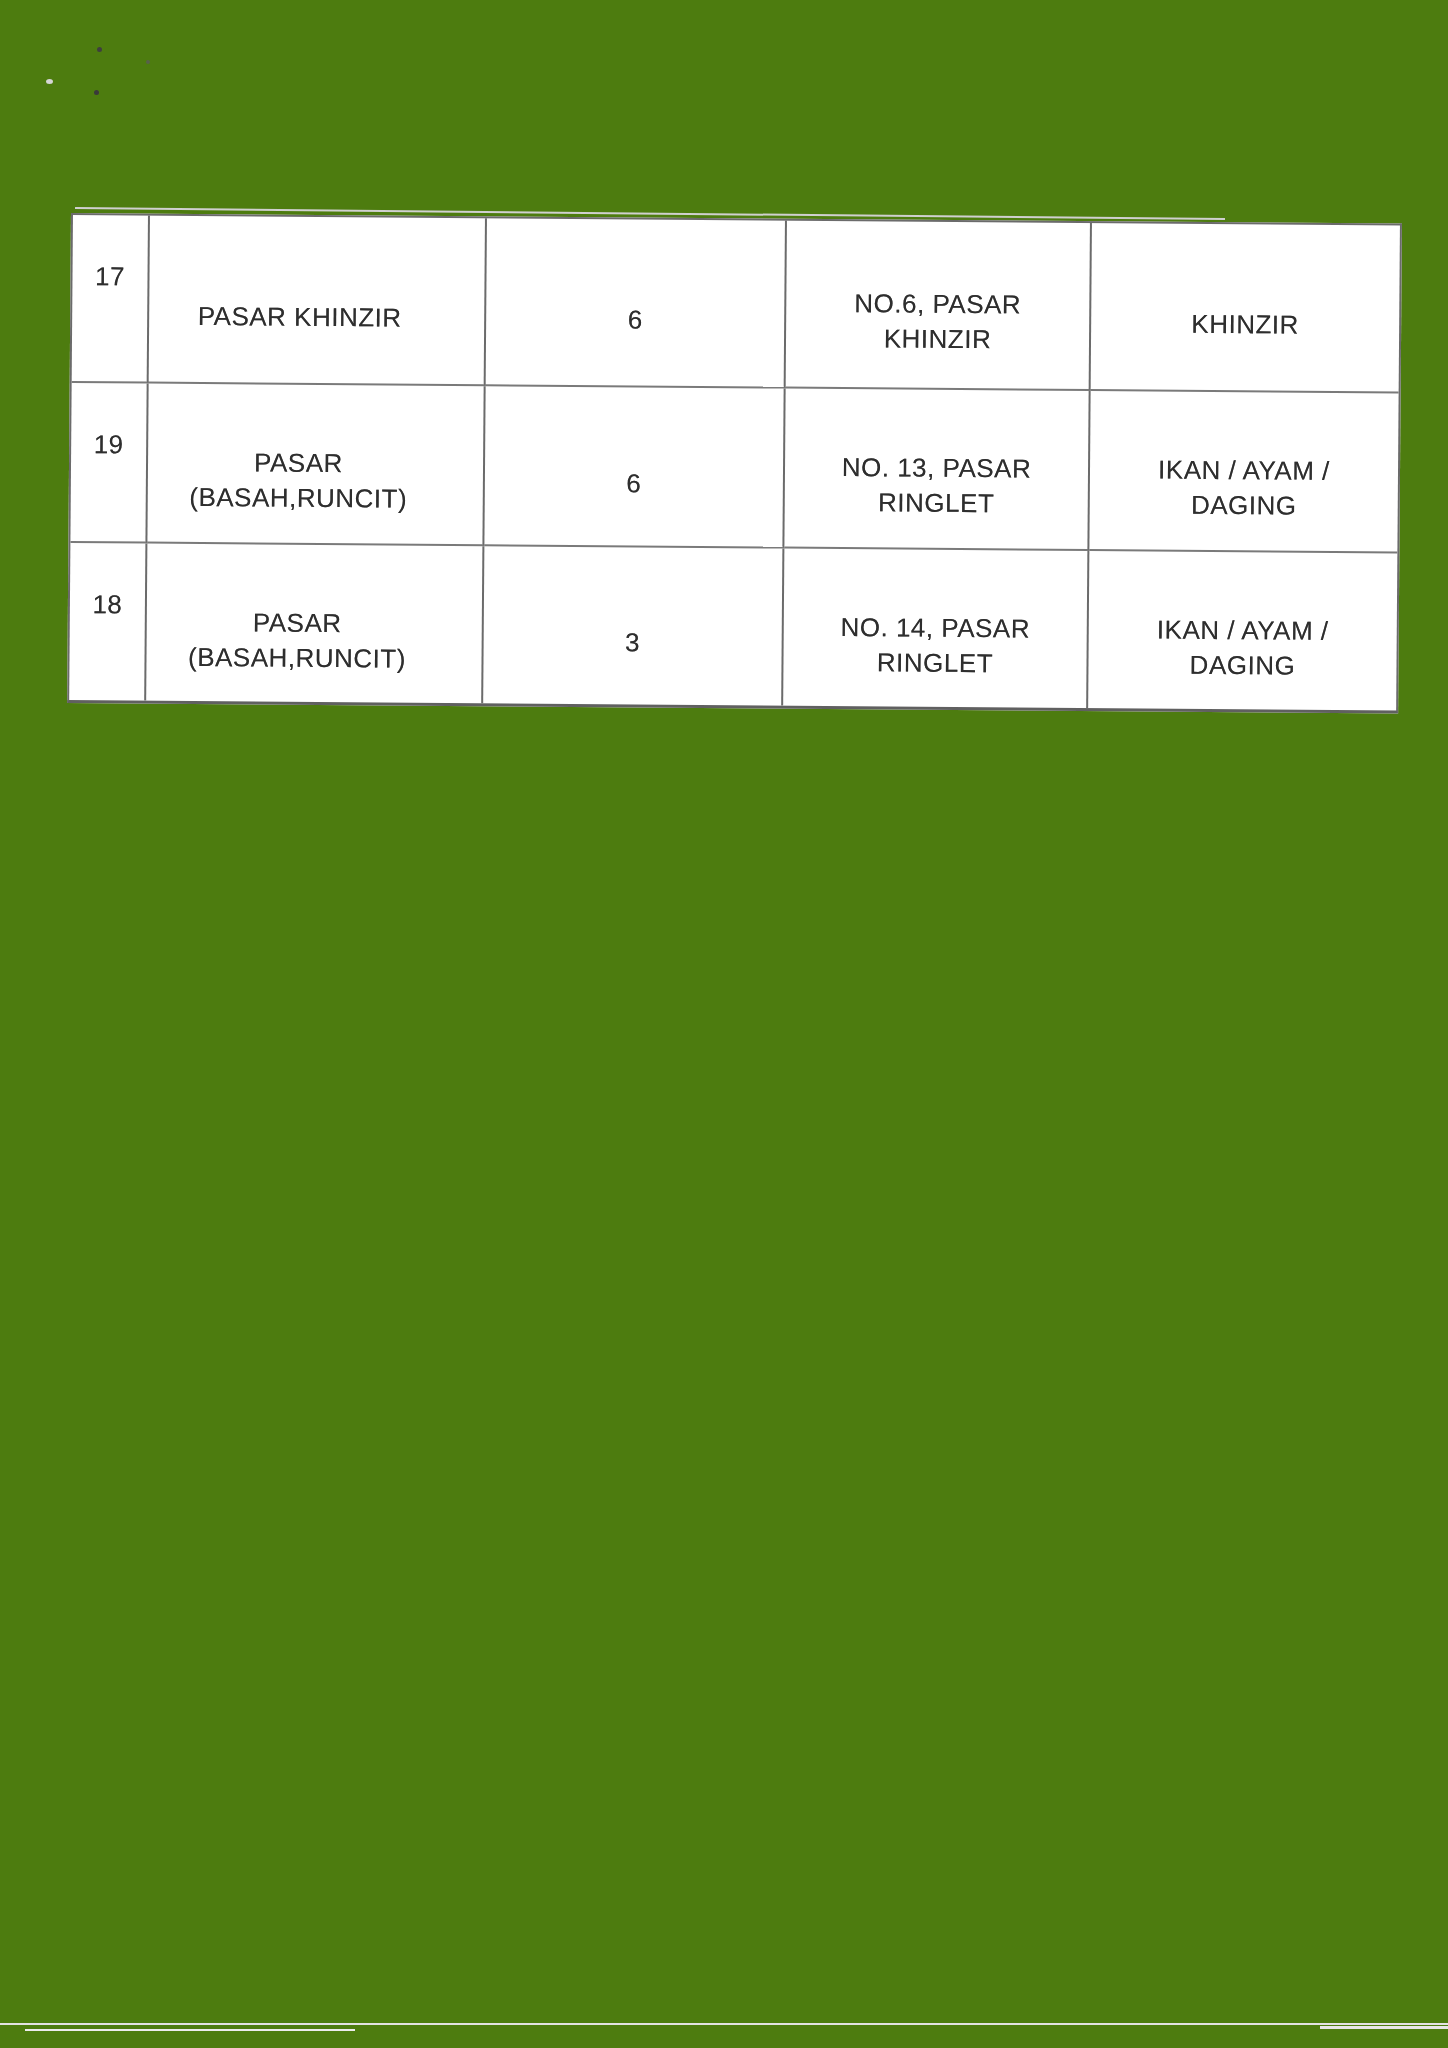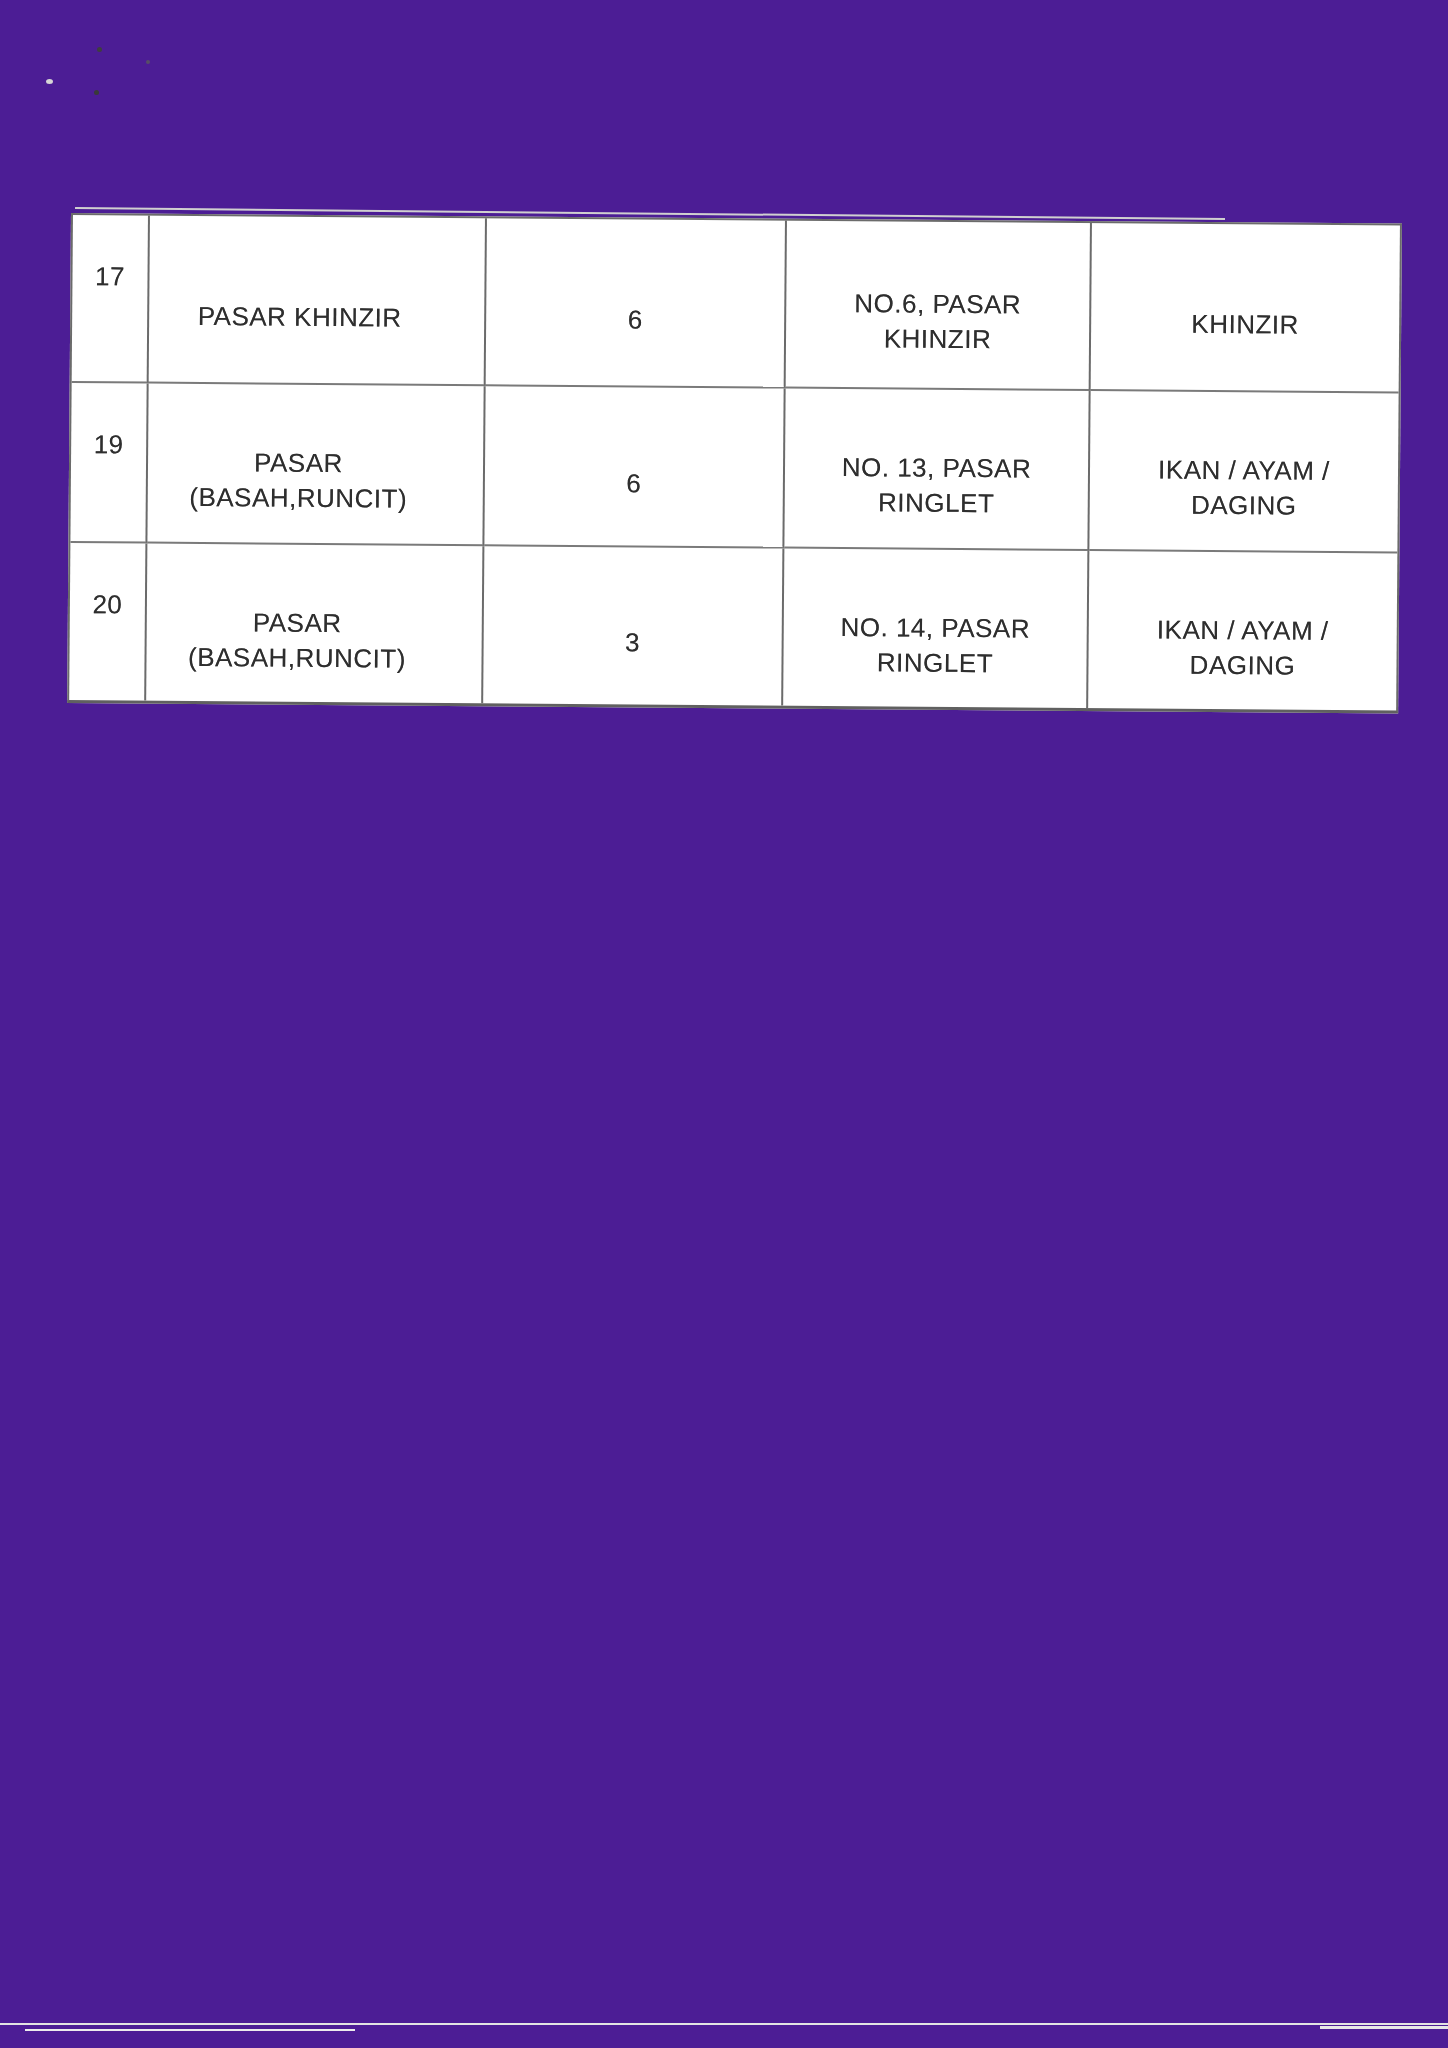--- a/index.html
+++ b/index.html
@@ -4,21 +4,21 @@
 <style>
   html, body {
     margin: 0;
     padding: 0;
     background: #ffffff;
   }
   .page {
     position: relative;
     width: 1448px;
     height: 2048px;
-    background: #4c1d95;
+    background: #4d7c0f;
     overflow: hidden;
     font-family: "Liberation Sans", "DejaVu Sans", sans-serif;
     color: #2e2e2e;
   }
 
   
   .speck {
     position: absolute;
     border-radius: 50%;
   }
@@ -153,21 +153,21 @@
       <div class="cell c-addr">
         <div class="ln">NO. 13, PASAR</div>
         <div class="ln">RINGLET</div>
       </div>
       <div class="cell c-cat last-col">
         <div class="ln">IKAN / AYAM /</div>
         <div class="ln">DAGING</div>
       </div>
 
       <div class="cell c-no last-row">
-        <span class="ln">20</span>
+        <span class="ln">18</span>
       </div>
       <div class="cell c-name last-row">
         <div class="ln">PASAR</div>
         <div class="ln">(BASAH,RUNCIT)</div>
       </div>
       <div class="cell c-lot last-row">
         <span class="ln">3</span>
       </div>
       <div class="cell c-addr last-row">
         <div class="ln">NO. 14, PASAR</div>

